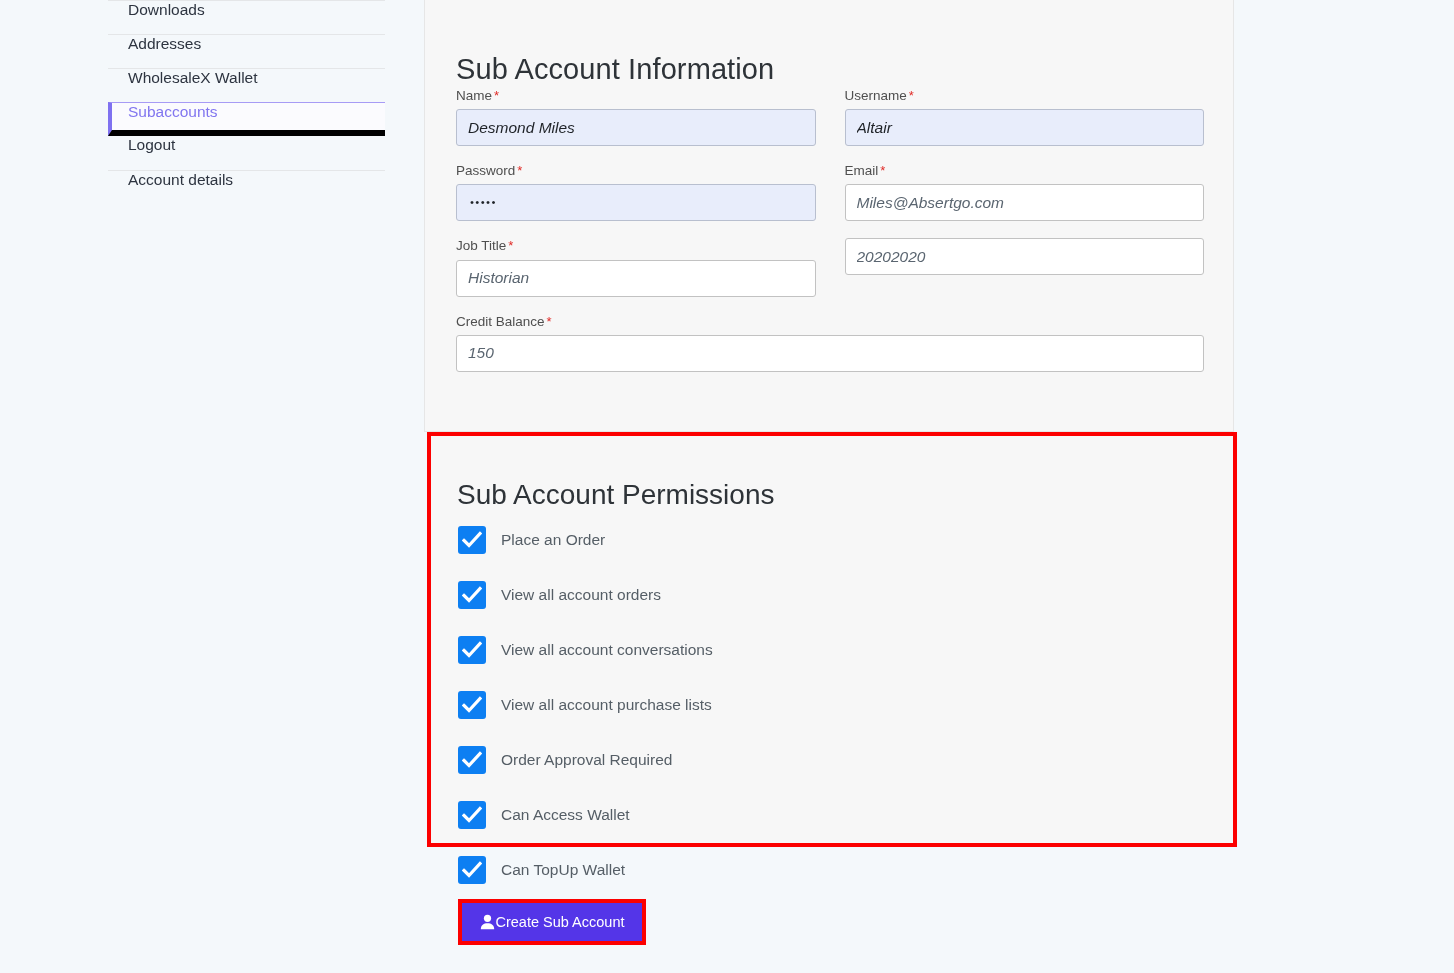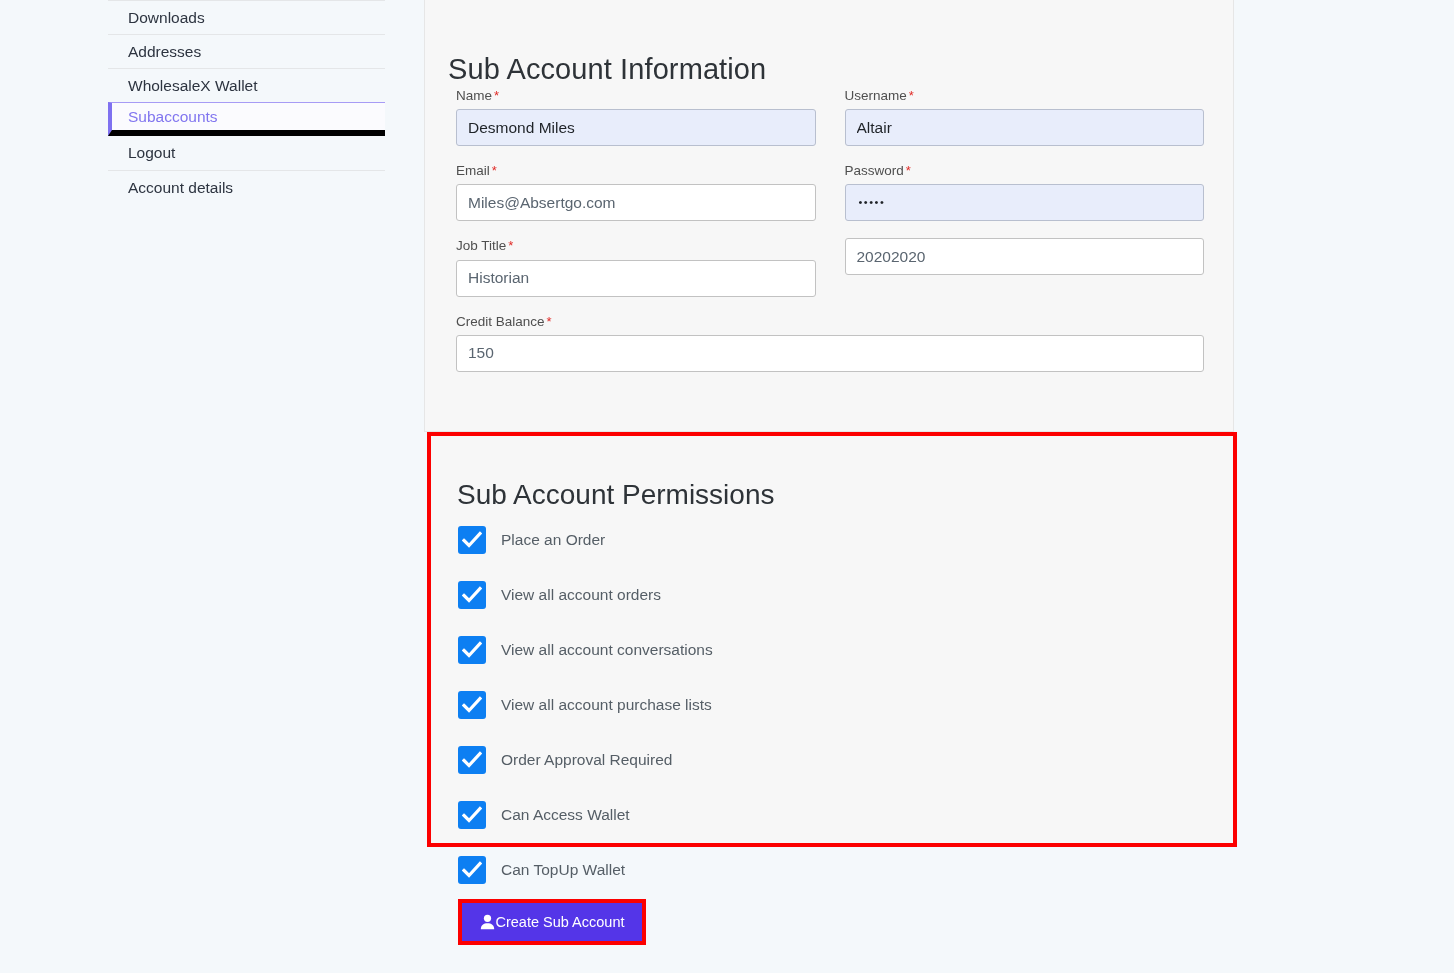--- a/index.html
+++ b/index.html
@@ -19,21 +19,20 @@
   #sidebar {
     position: absolute;
     left: 108px; top: 0;
     width: 277px;
   }
   .nav-item {
     position: relative;
     border-top: 1px solid #e4e6e8;
     height: 34px;
     display: flex;
-    align-items: center;
     padding-left: 20px;
     font-size: 15.5px;
     color: #2d3440;
     background: transparent;
     cursor: pointer;
   }
   .nav-item.first { border-top: 1px solid #e4e6e8; }
   .nav-item.active {
     border-top: 1px solid #a79bf5;
     border-bottom: 6px solid #000000;
@@ -56,21 +55,21 @@
     position: absolute;
     left: 424px; top: -12px;
     width: 810px;
     height: 444px;
     background: #f7f7f7;
     border: 1px solid #e6e6e6;
     border-top: none;
   }
   #card-title {
     position: absolute;
-    left: 23px; top: 46px;
+    left: 31px; top: 46px;
     font-size: 29px;
     font-weight: 400;
     color: #2e3338;
     letter-spacing: 0.1px;
   }
 
   .form-grid {
     position: absolute;
     left: 31px; top: 100px;
     width: 748px;
@@ -99,20 +98,21 @@
     width: 100%;
     height: 37px;
     border: 1px solid #c2c2c2;
     border-radius: 3px;
     background: #ffffff;
     color: #5a6570;
     font-family: "Liberation Sans", sans-serif;
     font-size: 15.5px;
     padding: 0 11px;
     outline: none;
+    font-style: italic;
   }
   .field-input.autofill {
     background: #e8edfb;
     color: #1f2328;
     border-color: #b8bfcf;
   }
   .field-input::placeholder { color: #5a6570; opacity: 1; }
   .pwd-dots {
     letter-spacing: 1.5px;
     font-size: 11px;
@@ -234,31 +234,31 @@
         <label class="field-label">
           <span>Username</span><span class="req">*</span>
         </label>
         <input class="field-input autofill" type="text" value="Altair" style="">
       </div>
     </div>
 
     <div class="row">
       <div class="field">
         <label class="field-label">
-          <span>Email</span><span class="req">*</span>
-        </label>
-        <input class="field-input" type="text" value="Miles@Absertgo.com" style="">
-      </div>
-      <div class="field">
-        <label class="field-label">
           <span>Password</span><span class="req">*</span>
         </label>
         <div class="field-input autofill pwd-box">
           <span class="pwd-dots">•••••</span>
         </div>
+      </div>
+      <div class="field">
+        <label class="field-label">
+          <span>Email</span><span class="req">*</span>
+        </label>
+        <input class="field-input" type="text" value="Miles@Absertgo.com" style="">
       </div>
     </div>
 
     <div class="row">
       <div class="field">
         <label class="field-label">
           <span>Job Title</span><span class="req">*</span>
         </label>
         <input class="field-input" type="text" value="Historian" style="">
       </div>

